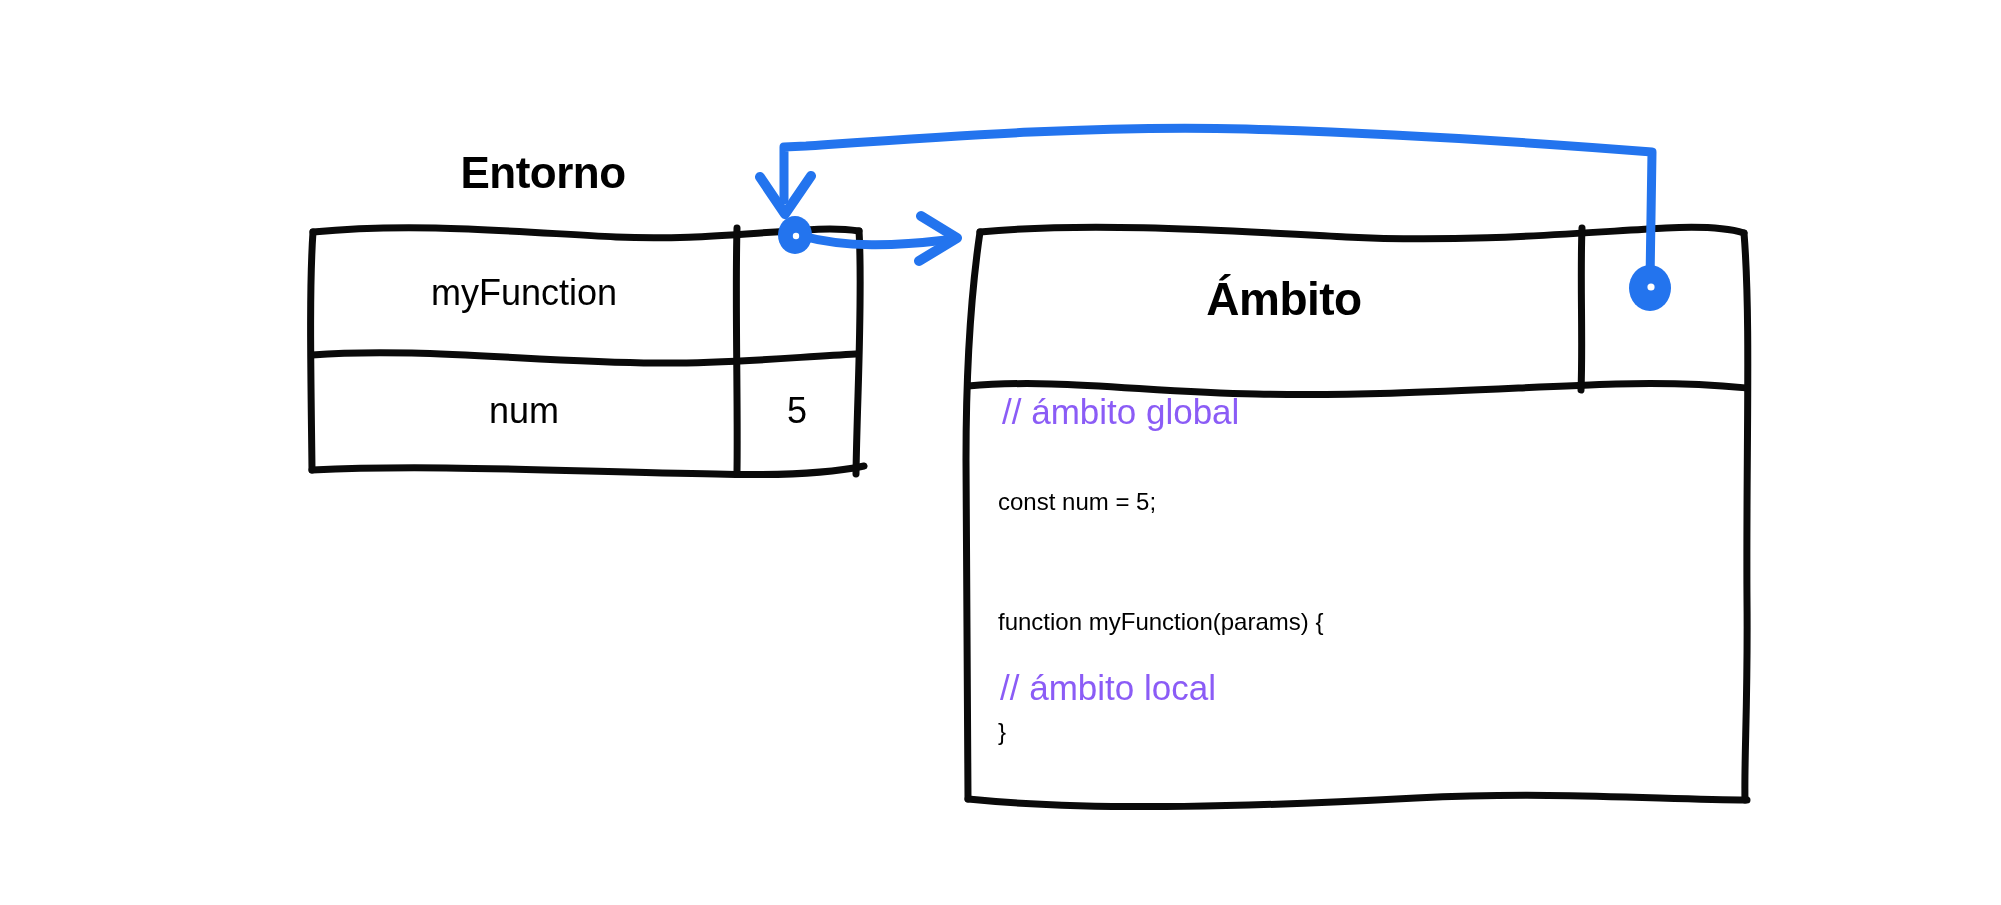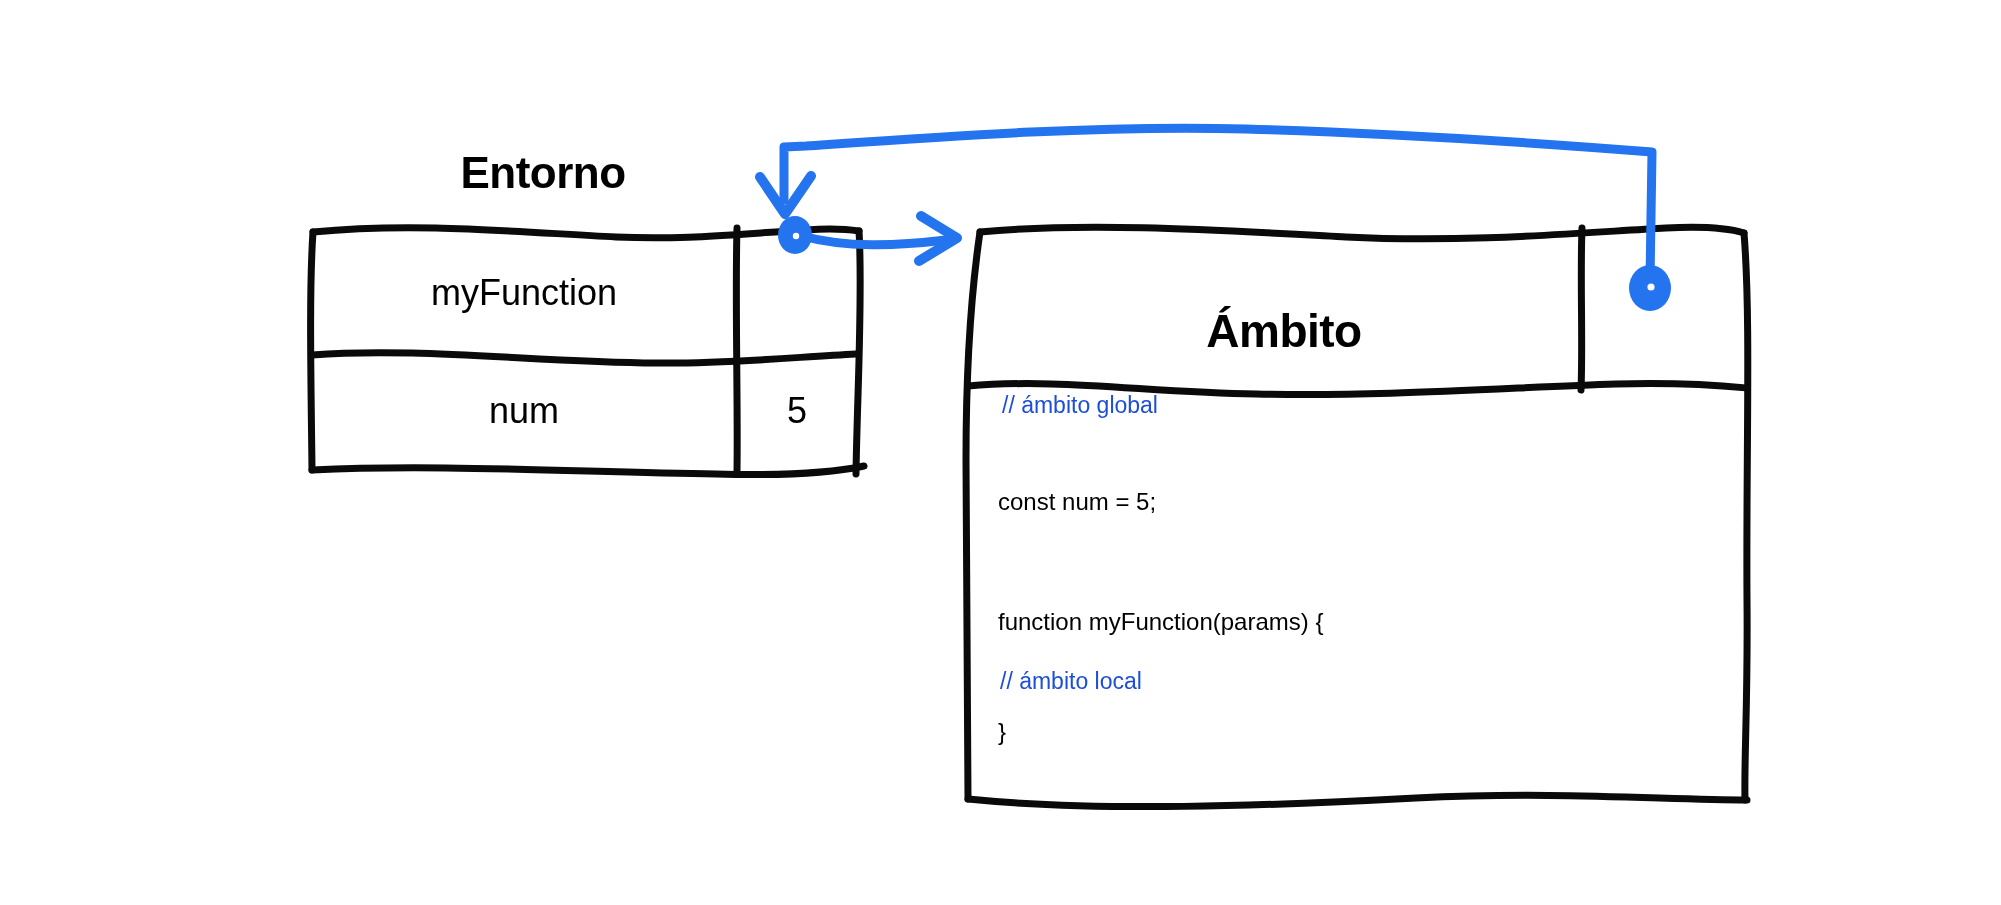--- a/index.html
+++ b/index.html
@@ -48,22 +48,22 @@
   }
   .cell-text {
     font-size: 36px;
     font-weight: normal;
   }
   .code-line {
     font-size: 24px;
     font-weight: normal;
   }
   .code-comment {
-    color: #1d4ed8;
-    font-size: 23px;
+    color: #8b5cf6;
+    font-size: 35px;
   }
   .center-h {
     text-align: center;
     transform: translateX(-50%);
   }
 </style>
 </head>
 <body>
 
 <div id="canvas-root">
@@ -121,21 +121,21 @@
   </svg>
 
   <div class="txt env-title center-h" style="left:527px; top:148px;">Entorno</div>
 
   <div class="txt cell-text center-h" style="left:508px; top:272px;">myFunction</div>
   <div class="txt cell-text center-h" style="left:781px; top:272px;"></div>
 
   <div class="txt cell-text center-h" style="left:508px; top:390px;text-align:right;">num</div>
   <div class="txt cell-text center-h" style="left:781px; top:390px;">5</div>
 
-  <div class="txt scope-title center-h" style="left:1268px; top:272px;margin-top:32px;">Ámbito</div>
+  <div class="txt scope-title center-h" style="left:1268px; top:272px;">Ámbito</div>
   <div class="txt cell-text center-h" style="left:1648px; top:278px;"></div>
 
   <div class="txt code-comment" style="left:986px; top:392px;">// ámbito global</div>
 
   <div class="txt code-line" style="left:982px; top:488px;">const num = 5;</div>
 
   <div class="txt code-comment" style="left:984px; top:668px;">// ámbito local</div>
 
   <div class="txt code-line" style="left:982px; top:608px;">function myFunction(params) {</div>
 

